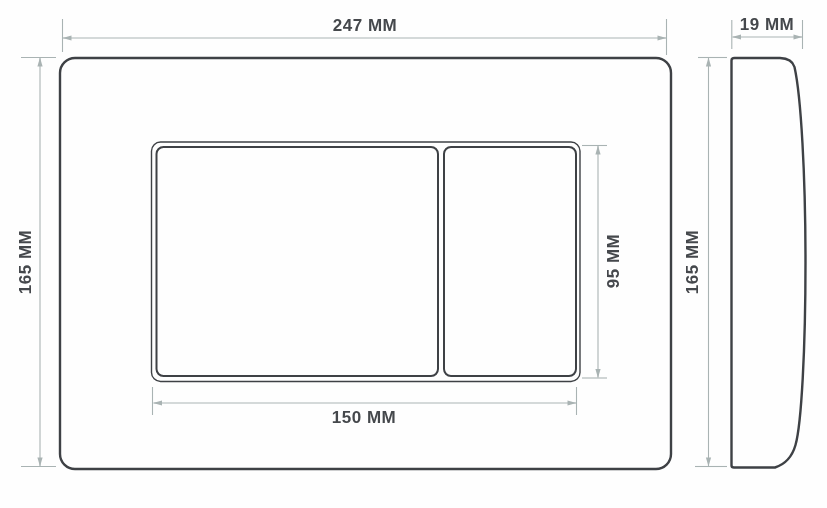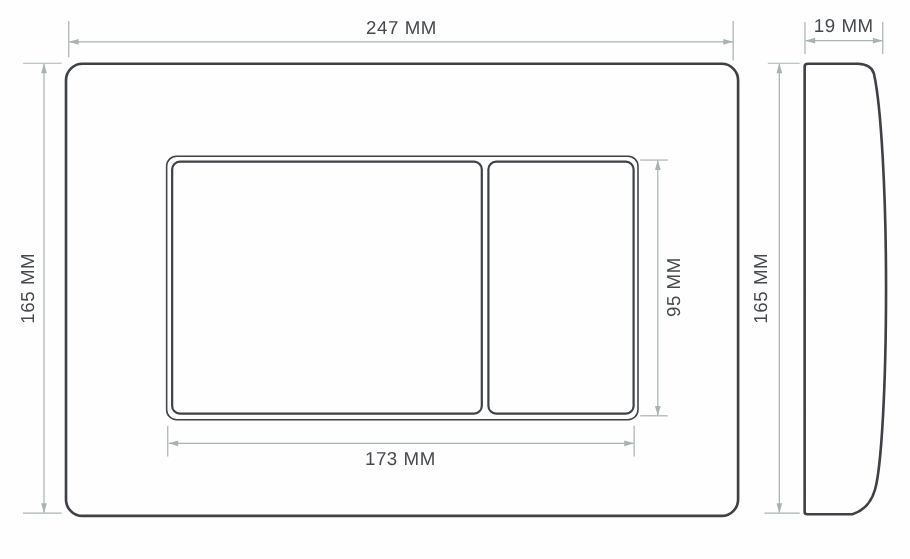--- a/index.html
+++ b/index.html
@@ -7,20 +7,21 @@
     padding: 0;
     background: var(--background, #fefefe);
     font-family: "Liberation Sans", sans-serif;
   }
   .canvas {
     position: relative;
     width: 827px;
     height: 508px;
     background: var(--background, #fefefe);
     overflow: hidden;
+    font-weight: bold;
   }
   svg { position: absolute; left: 0; top: 0; }
   .stroke-dark  { stroke: var(--line, #3e4145); fill: none; }
   .stroke-dim   { stroke: var(--dimension, #a9b3b3); fill: none; }
   .dim-fill     { fill: var(--dimension, #a9b3b3); stroke: none; }
   .dim-label {
     position: absolute;
     transform: translate(-50%, -50%);
     font-size: 17px;
     color: var(--text, #45484c);
@@ -112,17 +113,17 @@
   </svg>
 
   <div class="dim-label" style="left:365px; top:25px;">247 MM</div>
 
   <div class="dim-label" style="left:767px; top:24px;">19 MM</div>
 
   <div class="dim-label vertical" style="left:25px; top:262px;">165 MM</div>
 
   <div class="dim-label vertical" style="left:613px; top:261px;">95 MM</div>
 
-  <div class="dim-label" style="left:364px; top:417px;">173 MM</div>
+  <div class="dim-label" style="left:364px; top:417px;">150 MM</div>
 
   <div class="dim-label vertical" style="left:692px; top:262px;">165 MM</div>
 
 </div>
 
 </body></html>

